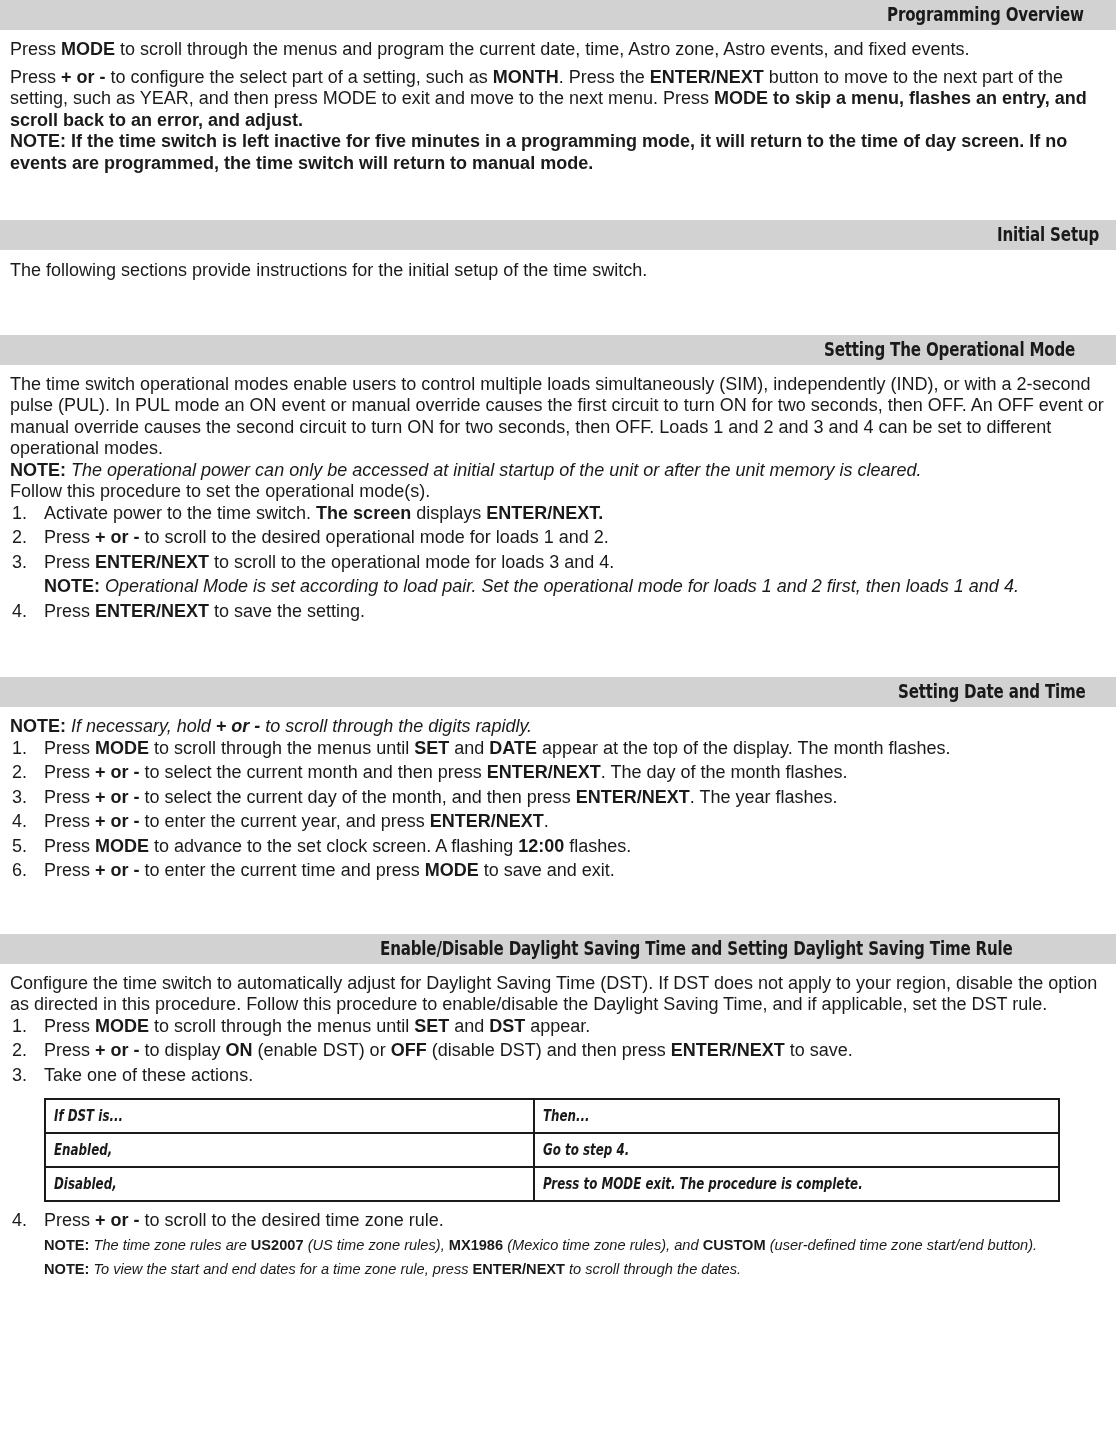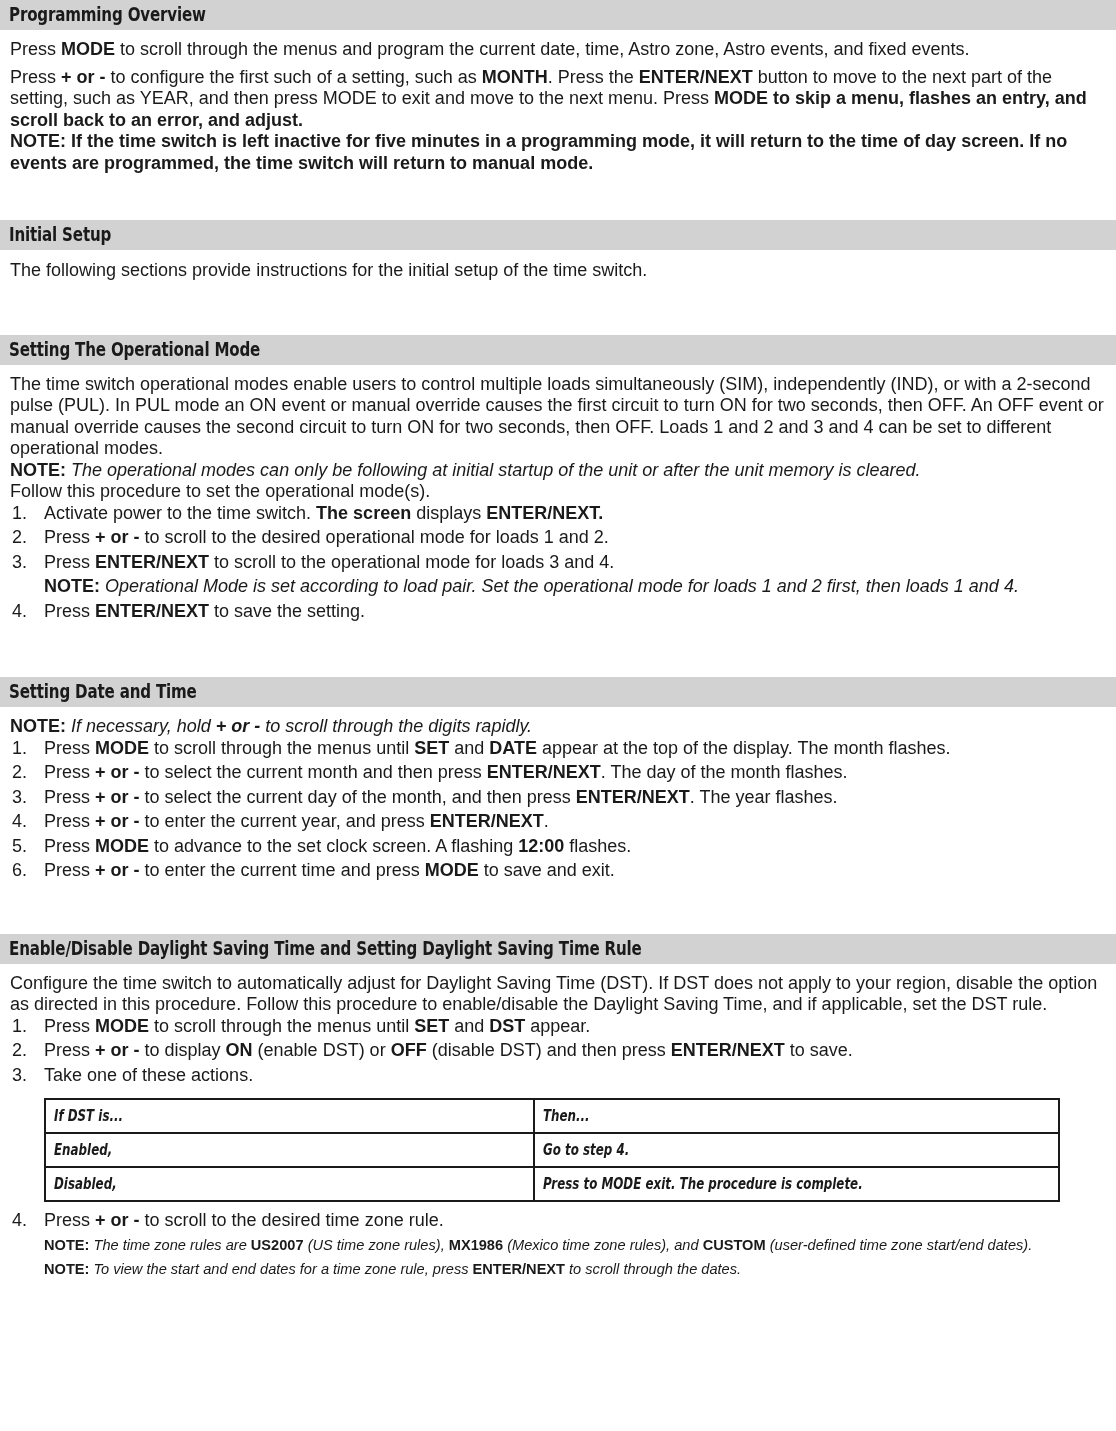--- a/index.html
+++ b/index.html
@@ -18,20 +18,21 @@
     position: relative;
     width: 1116px;
     height: 1431px;
   }
 
   
   .section-bar {
     background: #d2d2d2;
     padding: 3px 0 4px 9px;
     box-sizing: border-box;
+    text-align: right;
   }
   .section-bar .section-title {
     font-family: "DejaVu Sans Condensed", "Liberation Sans Narrow", "Liberation Sans", sans-serif;
     font-weight: bold;
     font-size: 19.5px;
     line-height: 23px;
     letter-spacing: -0.2px;
     transform: scaleX(0.86);
     transform-origin: left center;
     display: inline-block;
@@ -127,21 +128,21 @@
 
 <div class="page">
 
   <div class="section-bar">
     <span class="section-title">Programming Overview</span>
   </div>
 
   <div class="body-block" style="padding-top:9px;">
     <p class="para"><span>Press </span><b>MODE</b><span> to scroll through the menus and program the current date, time, Astro zone, Astro events, and fixed events.</span></p>
 
-    <p class="para"><span>Press </span><b>+ or -</b><span> to configure the first such of a setting, such as </span><b>MONTH</b><span>. Press the </span><b>ENTER/NEXT</b><span> button to move to the next part of the setting, such as YEAR, and then press MODE to exit and move to the next menu. Press </span><b>MODE to skip a menu, flashes an entry, and scroll back to an error, and adjust.</b></p>
+    <p class="para"><span>Press </span><b>+ or -</b><span> to configure the select part of a setting, such as </span><b>MONTH</b><span>. Press the </span><b>ENTER/NEXT</b><span> button to move to the next part of the setting, such as YEAR, and then press MODE to exit and move to the next menu. Press </span><b>MODE to skip a menu, flashes an entry, and scroll back to an error, and adjust.</b></p>
 
     <p class="para tight"><b>NOTE: If the time switch is left inactive for five minutes in a programming mode, it will return to the time of day screen. If no events are programmed, the time switch will return to manual mode.</b></p>
   </div>
 
   <div class="gap-lg"></div>
 
   <div class="section-bar">
     <span class="section-title">Initial Setup</span>
   </div>
 
@@ -150,21 +151,21 @@
   </div>
 
   <div style="height:53px;"></div>
 
   <div class="section-bar">
     <span class="section-title">Setting The Operational Mode</span>
   </div>
 
   <div class="body-block" style="padding-top:9px;">
     <p class="para">The time switch operational modes enable users to control multiple loads simultaneously (SIM), independently (IND), or with a 2-second pulse (PUL). In PUL mode an ON event or manual override  causes the first circuit to turn ON for two seconds, then OFF. An OFF event or manual override causes the second circuit to turn ON for two seconds, then OFF. Loads 1 and 2 and  3 and 4 can be set to different operational modes.</p>
-    <p class="para tight"><b>NOTE:</b><i> The operational modes can only be following at initial startup of the unit or after the unit memory is cleared.</i></p>
+    <p class="para tight"><b>NOTE:</b><i> The operational power can only be accessed at initial startup of the unit or after the unit memory is cleared.</i></p>
     <p class="para tight">Follow this procedure to set the operational mode(s).</p>
 
     <ol class="steps">
       <li><span><span>Activate power to the time switch. </span><b>The screen</b><span> displays </span><b>ENTER/NEXT.</b></span></li>
       <li><span><span>Press </span><b>+ or -</b><span>  to scroll to the desired operational mode for loads 1 and 2.</span></span></li>
       <li><span><span>Press </span><b>ENTER/NEXT</b><span> to scroll to the operational mode for loads 3 and 4.</span></span></li>
       <li class="nonum"><b>NOTE:</b><i> Operational Mode is set according to load pair. Set the operational mode for loads 1 and 2 first, then loads 1 and 4.</i></li>
       <li style="counter-increment: step -0;"><span><span>Press </span><b>ENTER/NEXT</b><span> to save the setting.</span></span></li>
     </ol>
   </div>
@@ -223,18 +224,18 @@
             <td><span class="cell-txt">Press to MODE exit. The procedure is complete.</span></td>
           </tr>
         </tbody>
       </table>
     </div>
 
     <ol class="steps" style="counter-reset: step 3; margin-top:8px;">
       <li><span><span>Press </span><b>+ or -</b><span>  to scroll to the desired time zone rule.</span></span></li>
     </ol>
 
-    <div class="substep"><b>NOTE:</b><span><i>  The time zone rules are </i><b>US2007</b><i> (US time zone rules), </i><b> MX1986</b><i> (Mexico time zone rules), and </i><b>CUSTOM</b><i> (user-defined time zone start/end dates).</i></span></div>
+    <div class="substep"><b>NOTE:</b><span><i>  The time zone rules are </i><b>US2007</b><i> (US time zone rules), </i><b> MX1986</b><i> (Mexico time zone rules), and </i><b>CUSTOM</b><i> (user-defined time zone start/end button).</i></span></div>
 
     <div class="substep"><b>NOTE:</b><span><i> To view the start and end dates for a time zone rule, press </i><b>ENTER/NEXT</b><i> to scroll through the dates.</i></span></div>
   </div>
 
 </div>
 
 </body></html>

